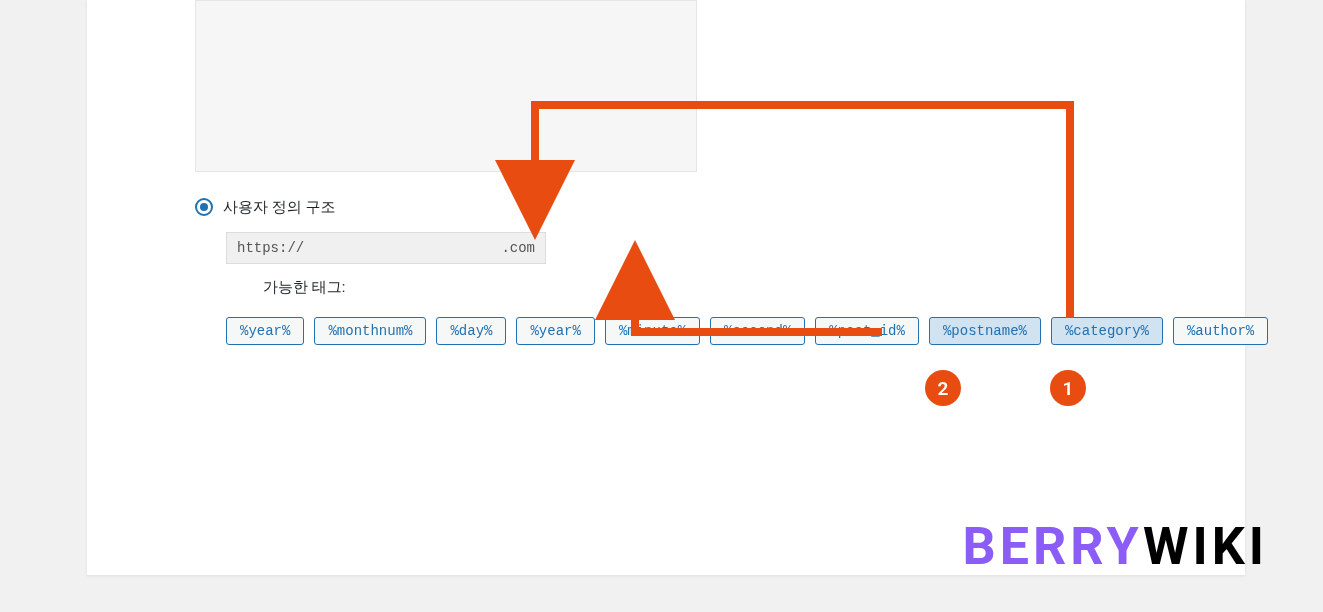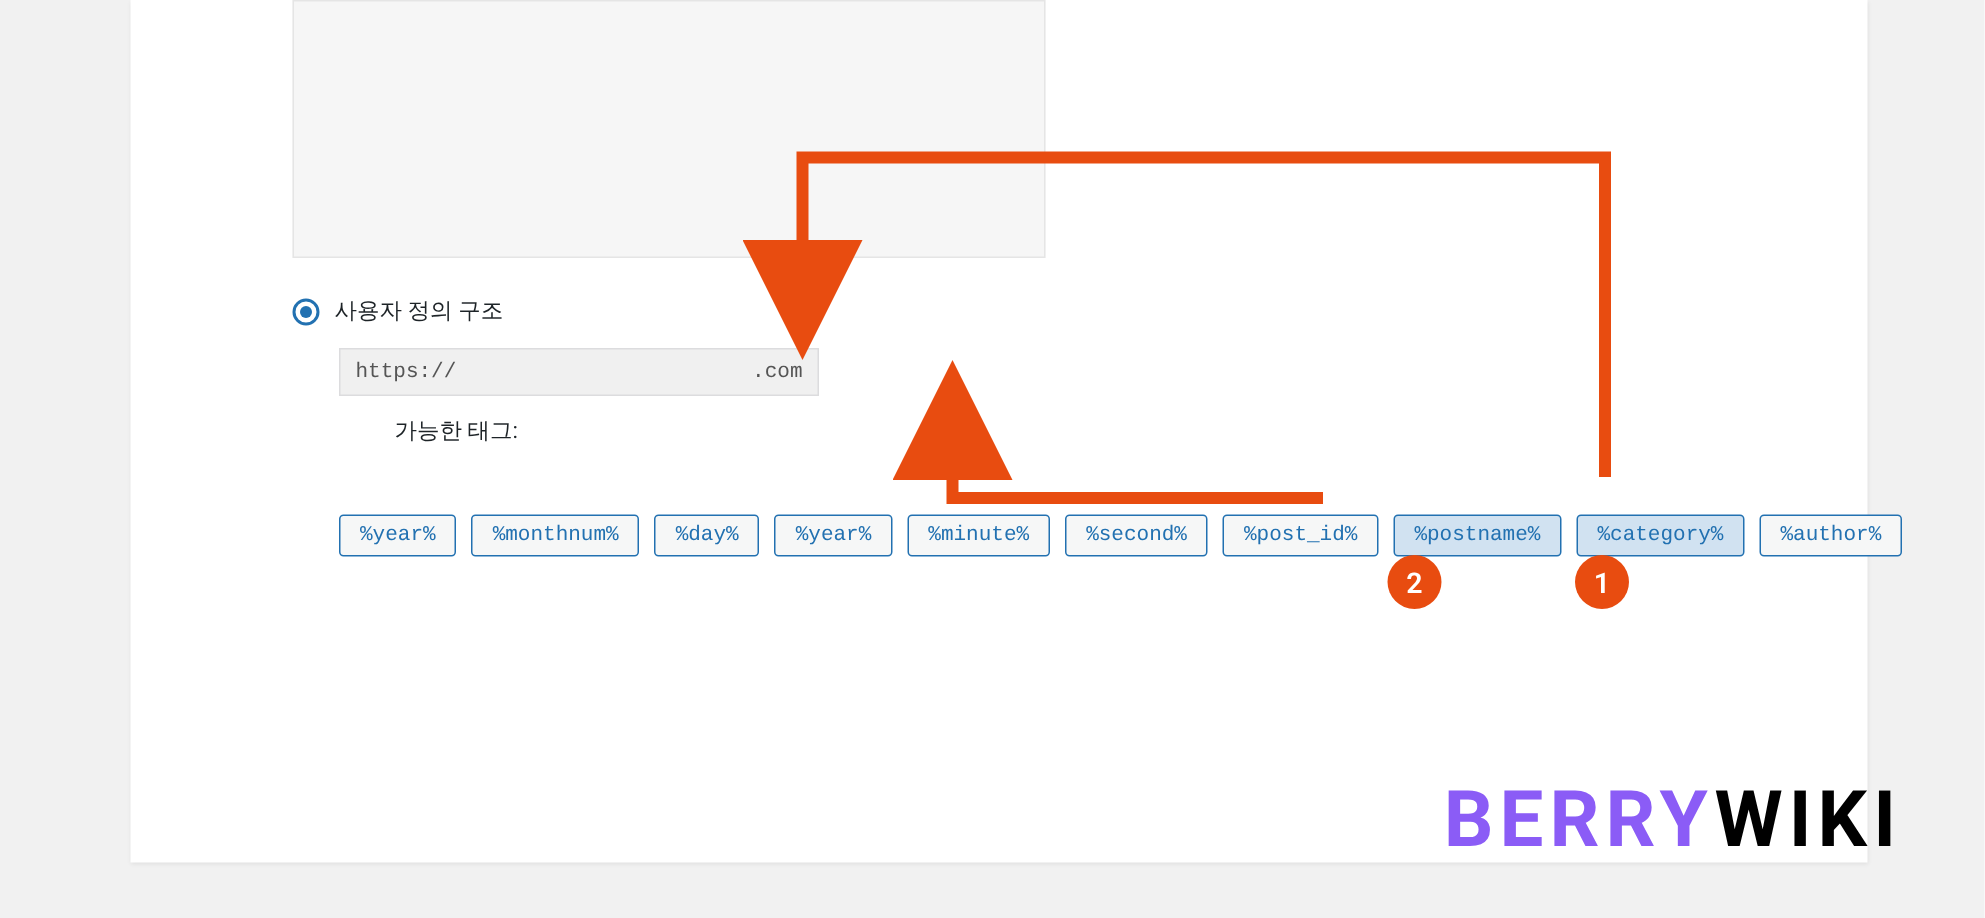--- a/index.html
+++ b/index.html
@@ -27,21 +27,21 @@
     width: 502px;
     height: 172px;
     background: #f6f6f6;
     border: 1px solid #e5e5e5;
   }
   .radio-row {
     position: absolute;
     left: 108px;
     top: 198px;
     display: flex;
-    align-items: center;
+    align-items: flex-start;
   }
   .radio {
     width: 18px;
     height: 18px;
     border: 2px solid #2271b1;
     border-radius: 50%;
     display: inline-flex;
     align-items: center;
     justify-content: center;
     margin-right: 10px;
@@ -94,21 +94,20 @@
     font-size: 15px;
     color: #1d2327;
     margin-left: 37px;
   }
   .tags-row {
     position: absolute;
     left: 139px;
     top: 317px;
     display: flex;
     gap: 10px;
-    margin-top: 26px;
   }
   .tag-btn {
     border: 1px solid #2271b1;
     background: #f6f7f7;
     color: #2271b1;
     font-family: "Courier New", monospace;
     font-size: 14px;
     padding: 5px 13px;
     border-radius: 3px;
     cursor: pointer;

